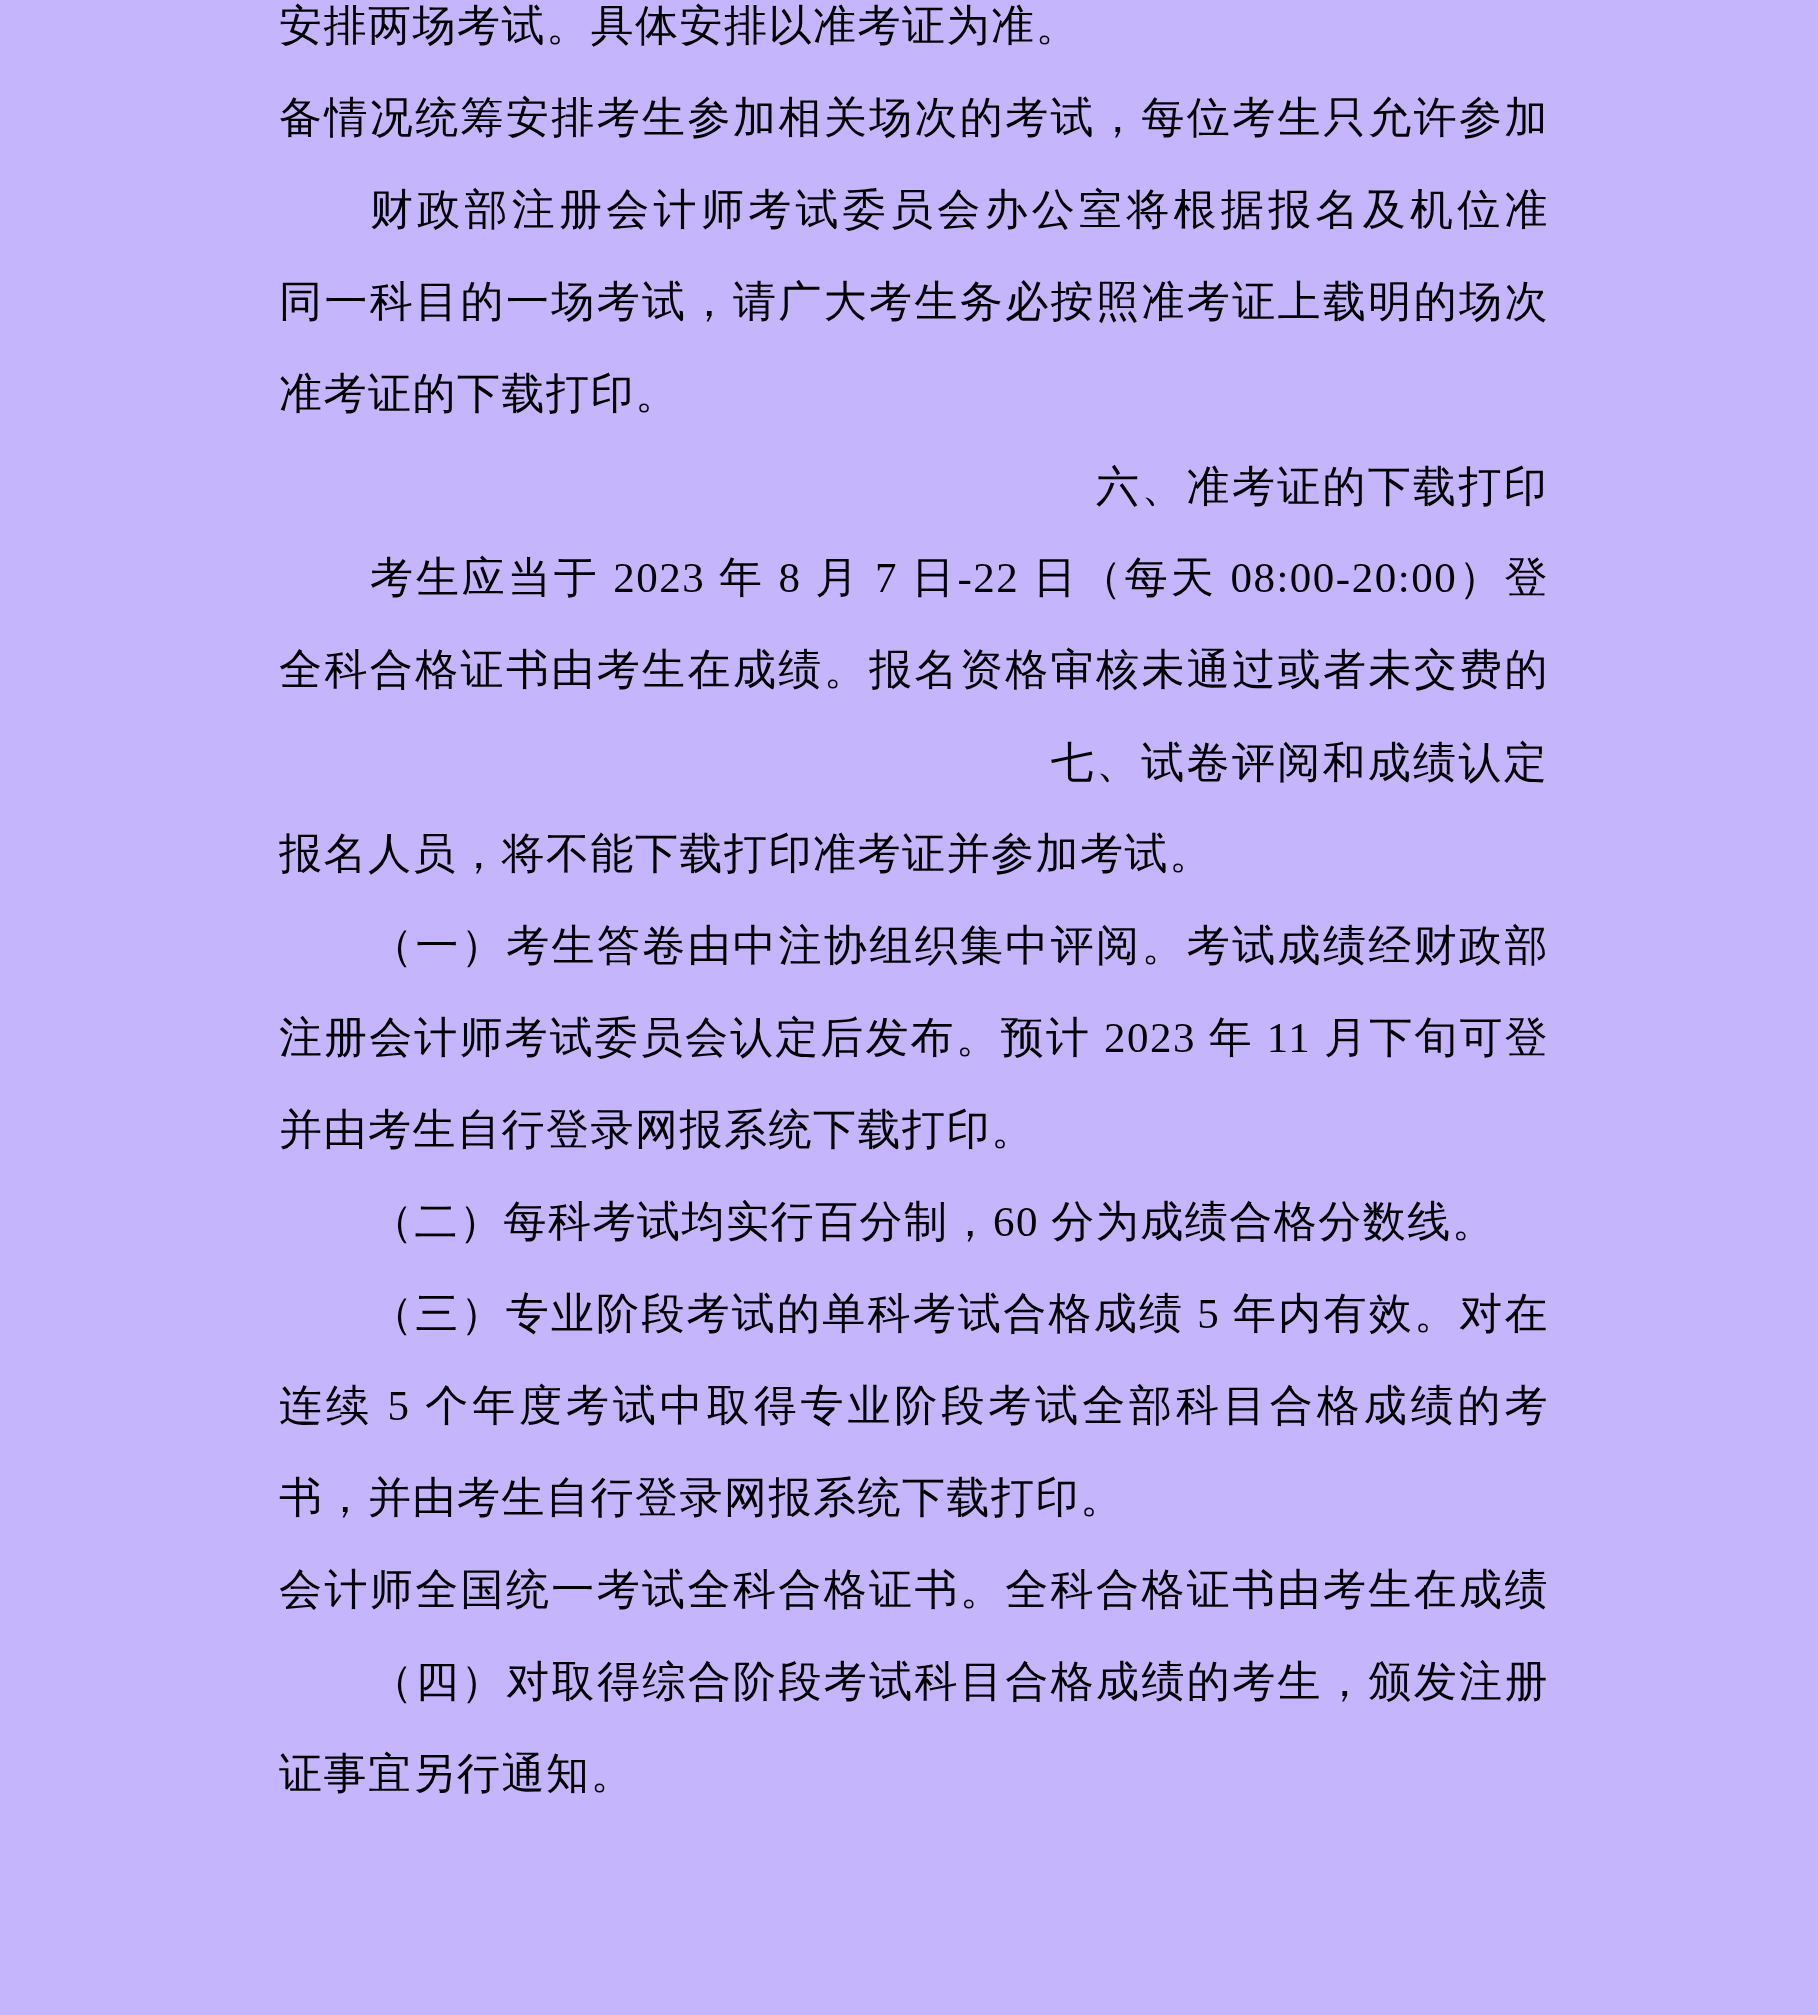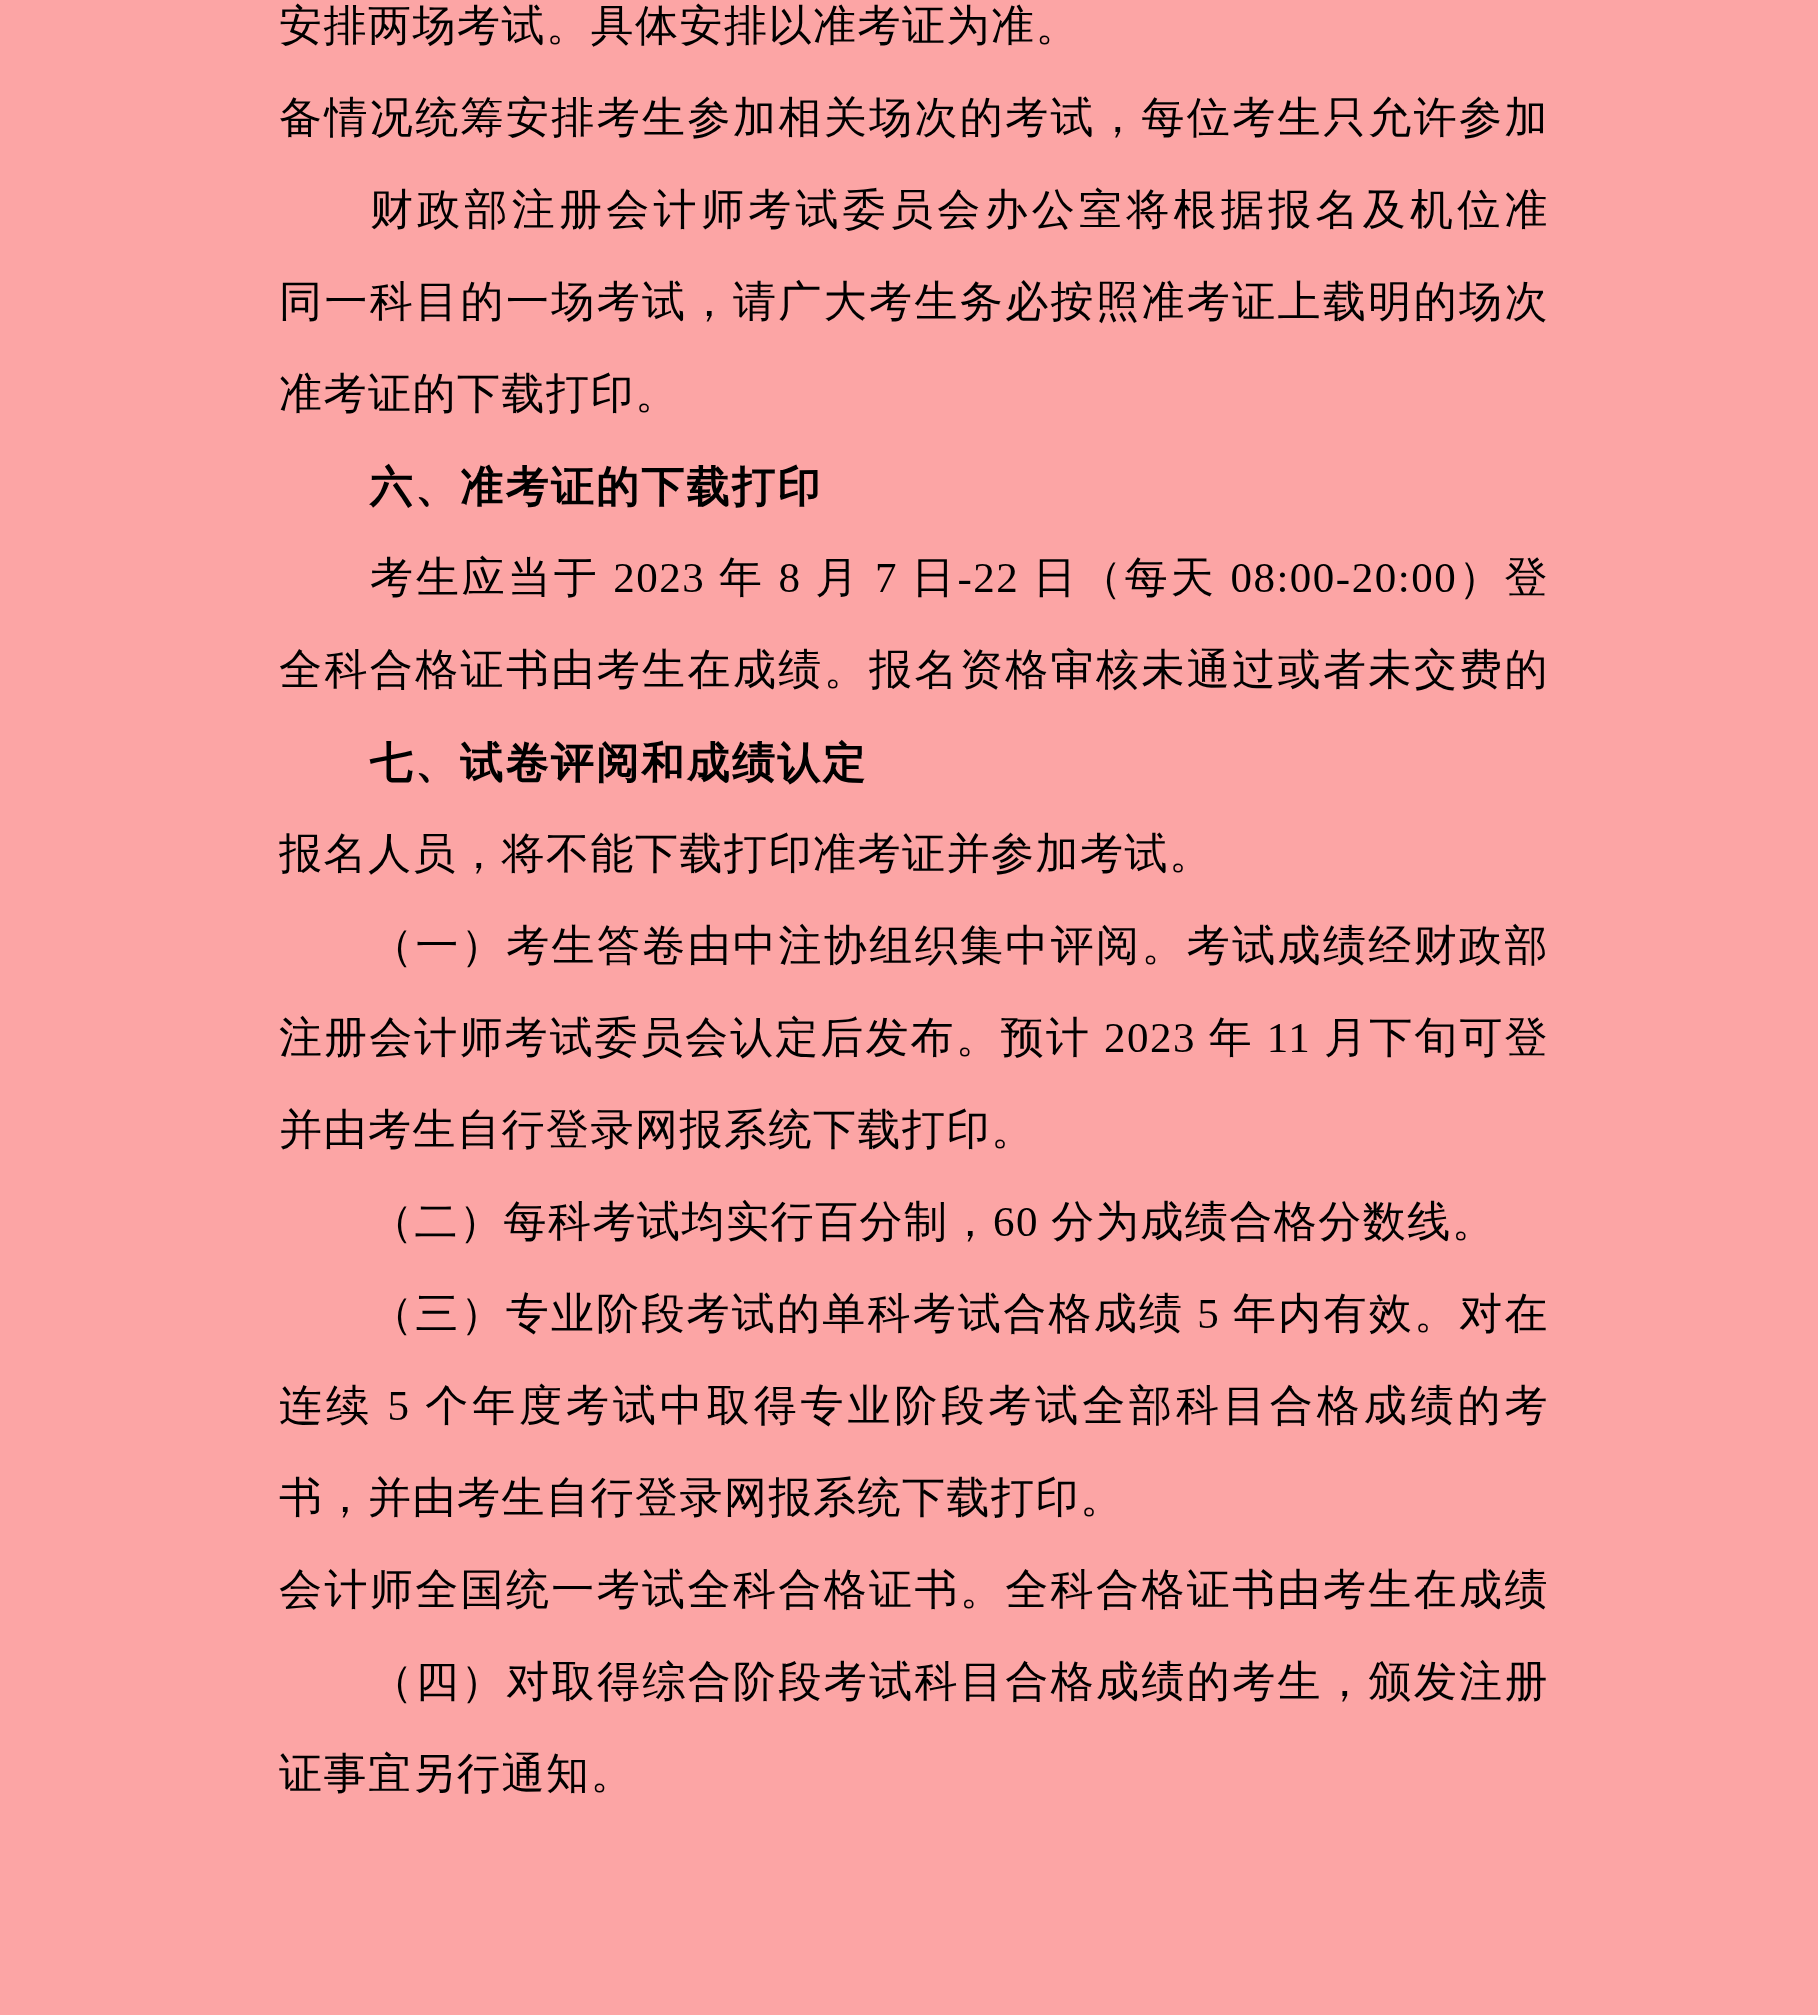--- a/index.html
+++ b/index.html
@@ -11,21 +11,21 @@
     height: 2015px;
     background: #ffffff;
     overflow: hidden;
     position: relative;
   }
   .page {
     position: absolute;
     left: 0; top: 0;
     width: 1819px;
     height: 2015px;
-    background: #fca5a5;
+    background: #c4b5fd;
     color: #000000;
   }
   .text-block {
     position: absolute;
     left: 279px;
     top: -20px;
     width: 1270px;
     font-family: "Liberation Serif", "DejaVu Serif", serif;
     font-size: 43px;
     line-height: 92px;
@@ -39,23 +39,24 @@
   }
   .fill {
     text-align: justify;
     text-align-last: justify;
     text-justify: inter-character;
   }
   .indent {
     text-indent: 91px;
   }
   .heading {
-    font-weight: 700;
+    font-weight: 400;
     font-family: "Liberation Sans", "DejaVu Sans", sans-serif;
     letter-spacing: 2.3px;
+    text-align: right;
   }
 </style>
 </head>
 <body>
 
 <div class="page">
   <div class="text-block">
     <div class="line">安排两场考试。具体安排以准考证为准。</div>
     <div class="line fill">备情况统筹安排考生参加相关场次的考试，每位考生只允许参加</div>
     <div class="line indent fill">财政部注册会计师考试委员会办公室将根据报名及机位准</div>

